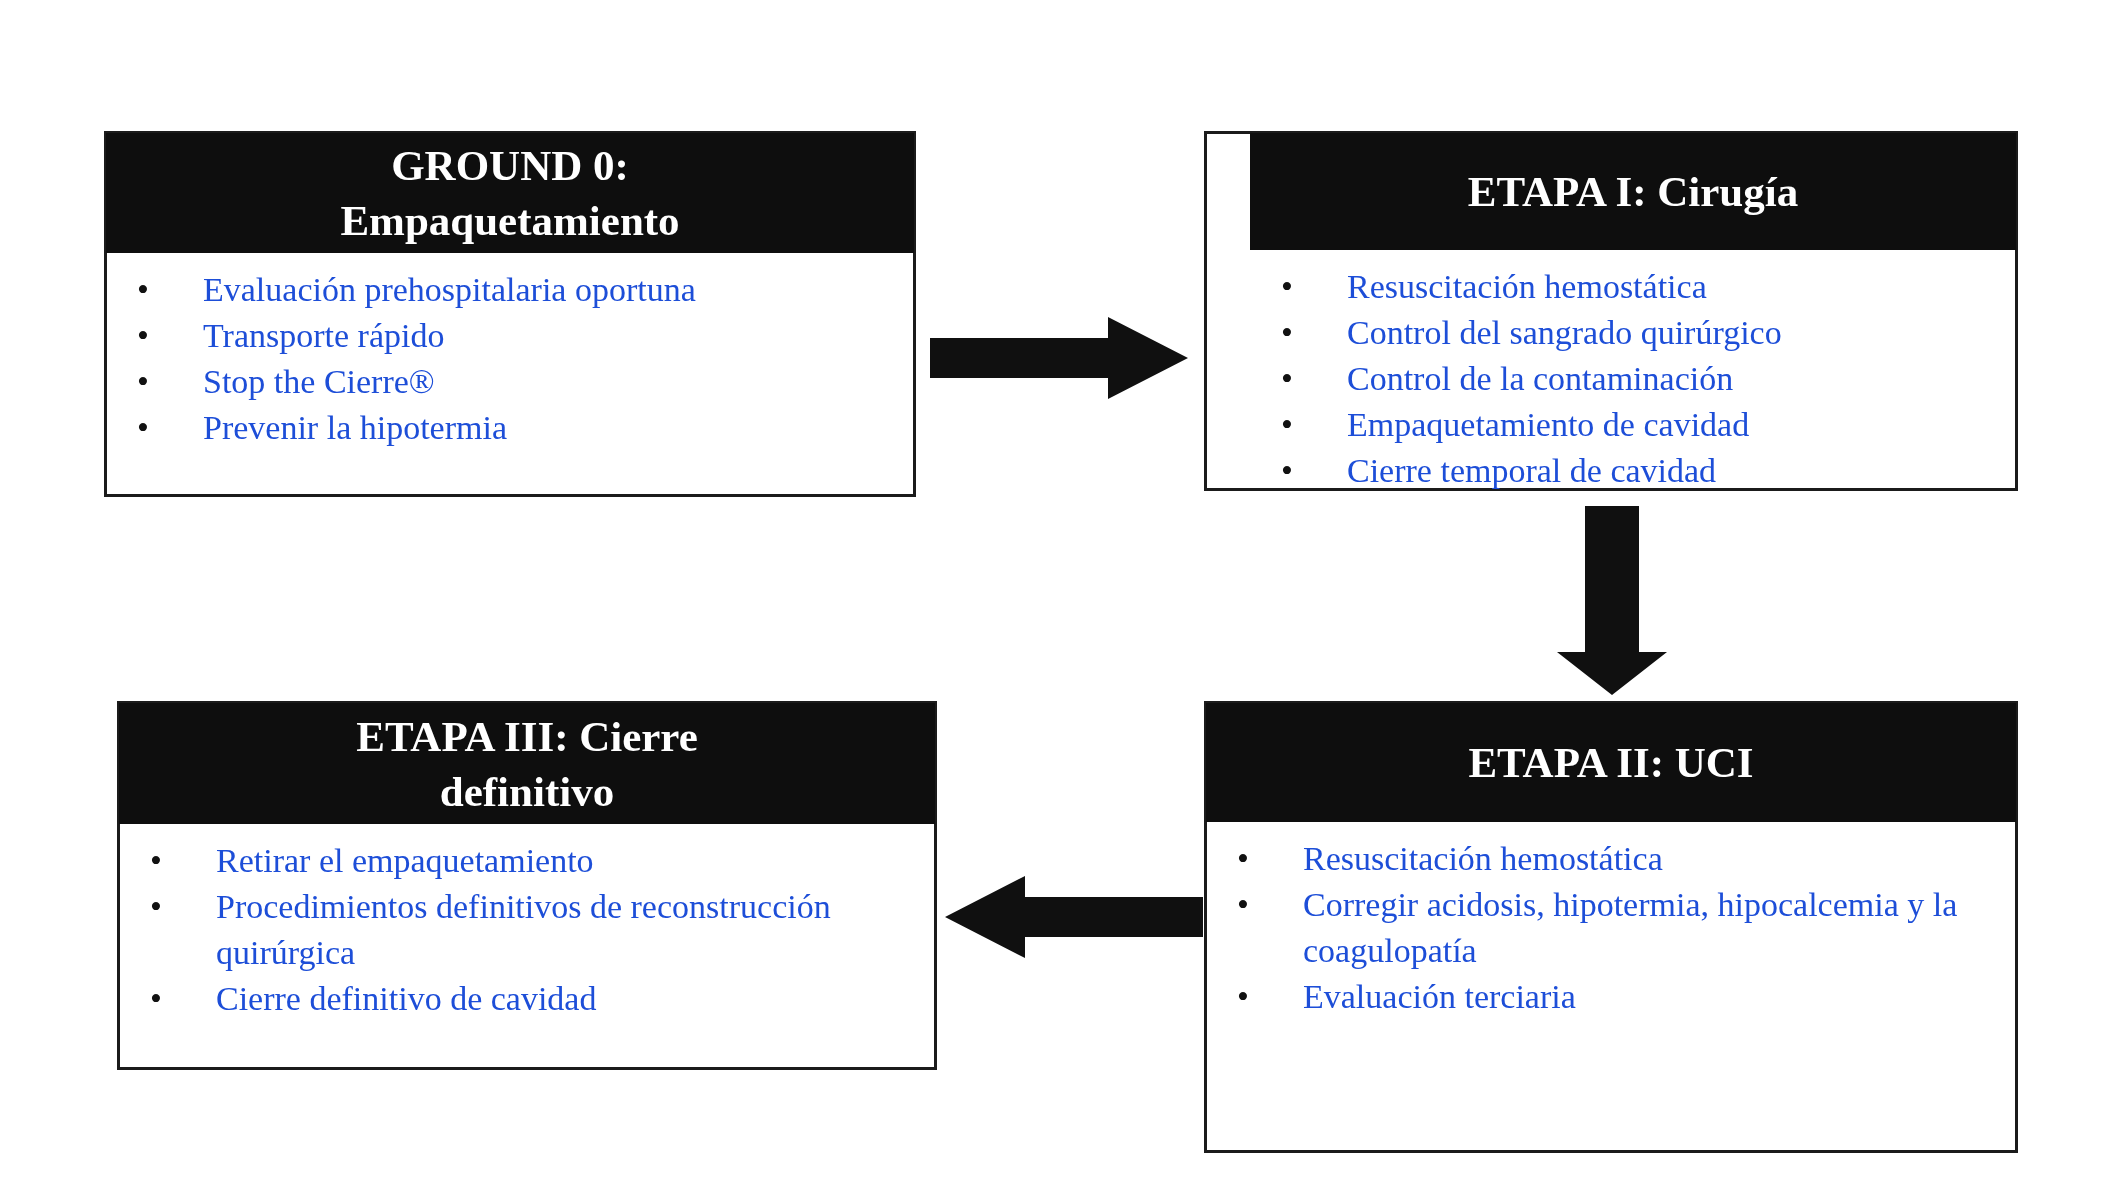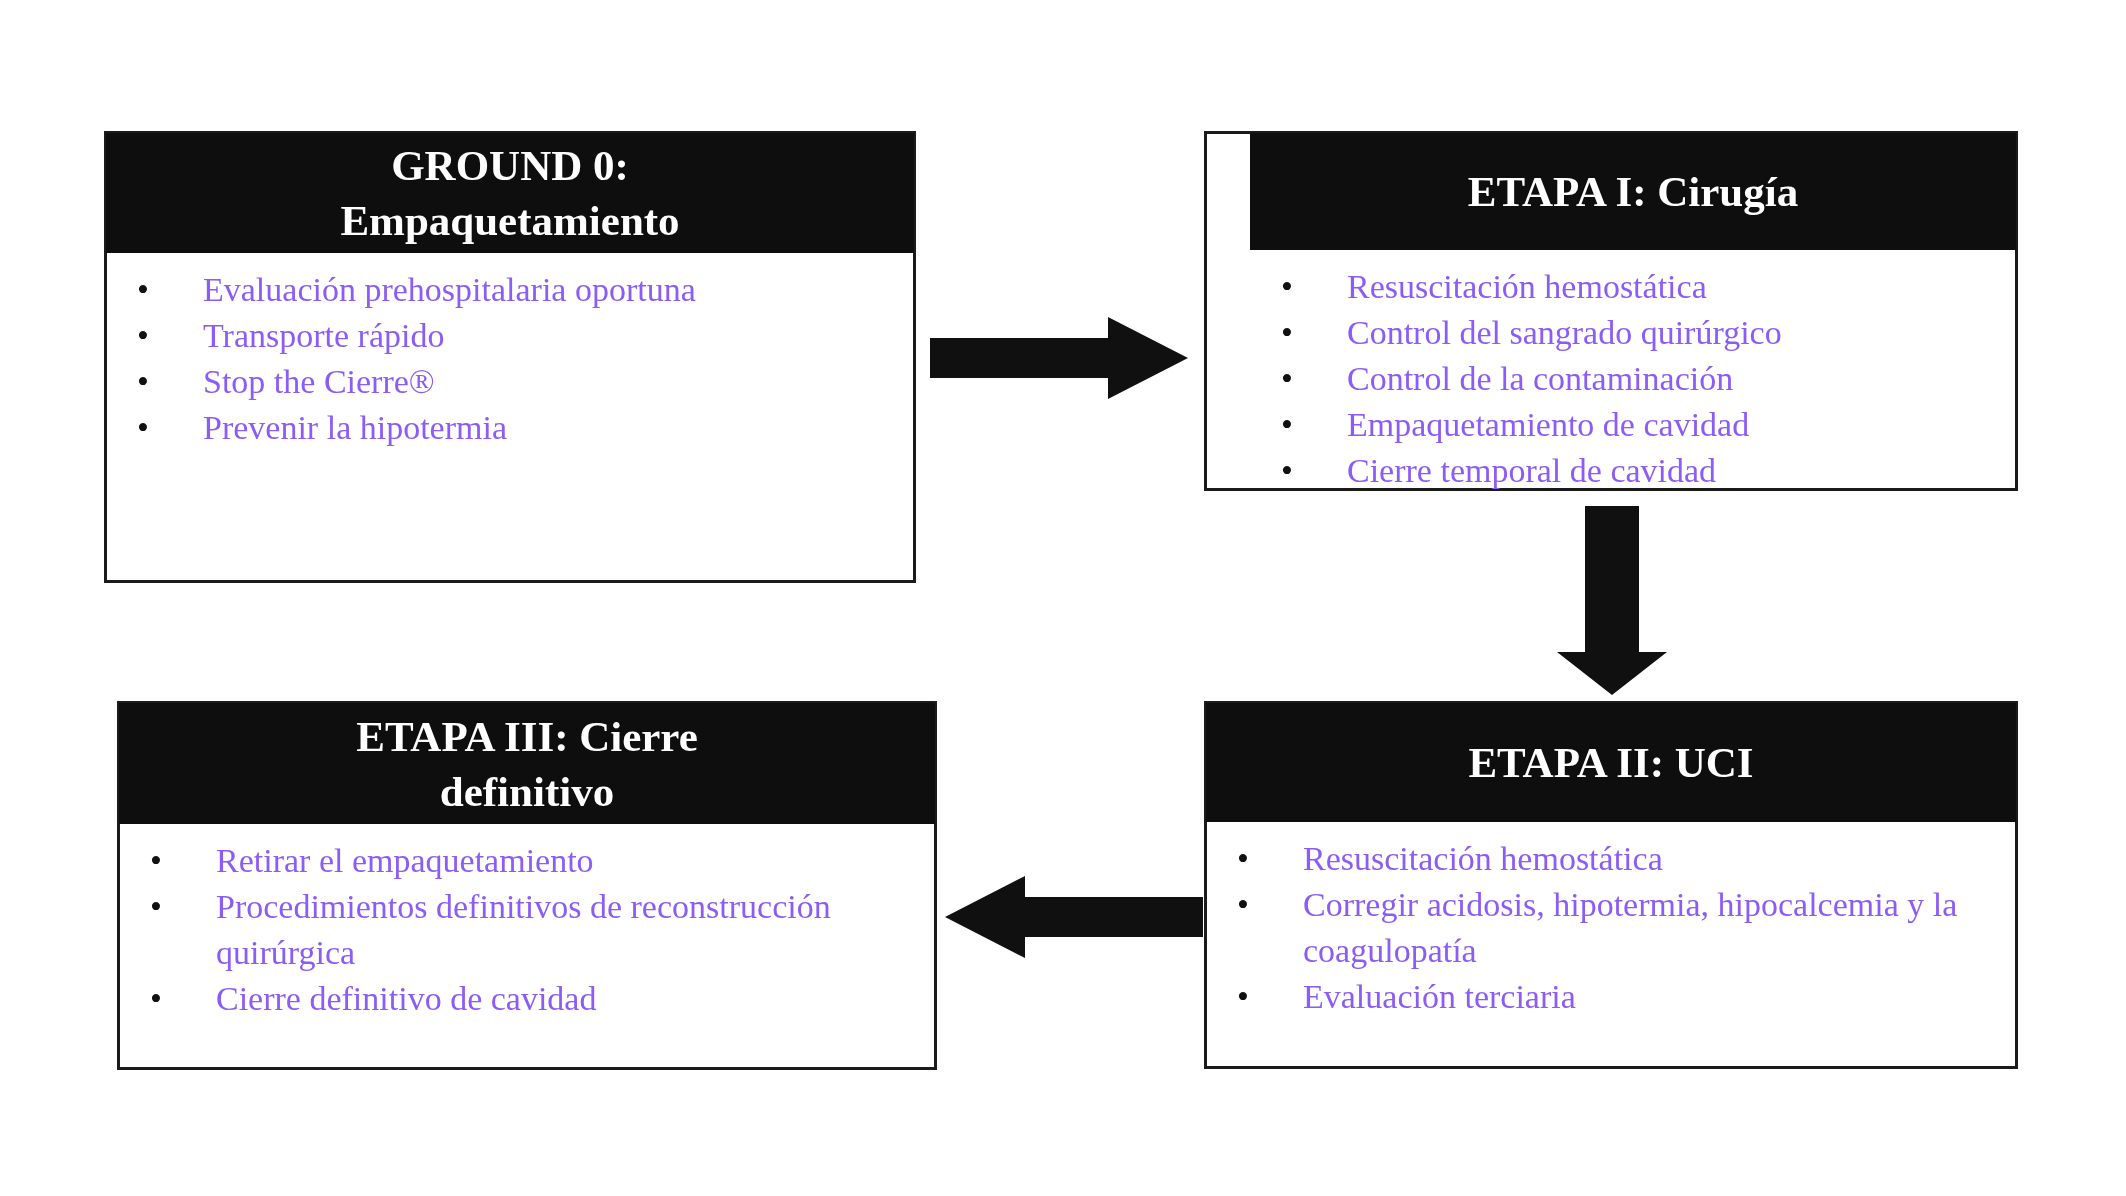--- a/index.html
+++ b/index.html
@@ -45,48 +45,48 @@
 
   .box-body {
     flex: 1 1 auto;
     padding: 14px 20px 10px 0;
   }
 
   ul.box-items {
     list-style: none;
     margin: 0;
     padding: 0;
-    color: #8b5cf6;
+    color: #1d4ed8;
     font-size: 34px;
     line-height: 46px;
   }
 
   ul.box-items li {
     position: relative;
     padding-left: 96px;
   }
 
   ul.box-items li::before {
     content: "\2022";
     position: absolute;
     left: 30px;
     top: 0;
     font-size: 34px;
     color: #111111;
   }
 
   
-  #box-ground0 { left: 104px; top: 131px; width: 812px; height: 452px; font-family: Liberation Serif, serif; }
+  #box-ground0 { left: 104px; top: 131px; width: 812px; height: 366px; font-family: Liberation Serif, serif; }
   #box-ground0 .box-header { height: 120px; }
   #box-ground0 .box-body   { padding-right: 180px; }
 
   #box-etapa1 { left: 1204px; top: 131px; width: 814px; height: 360px; padding-left: 44px; }
   #box-etapa1 .box-header { height: 117px; }
 
-  #box-etapa2 { left: 1204px; top: 701px; width: 814px; height: 368px; }
+  #box-etapa2 { left: 1204px; top: 701px; width: 814px; height: 452px; }
   #box-etapa2 .box-header { height: 119px; }
 
   #box-etapa3 { left: 117px; top: 701px; width: 820px; height: 369px; }
   #box-etapa3 .box-header { height: 121px; }
 
   .flow-arrow {
     position: absolute;
     display: block;
   }
 </style>

